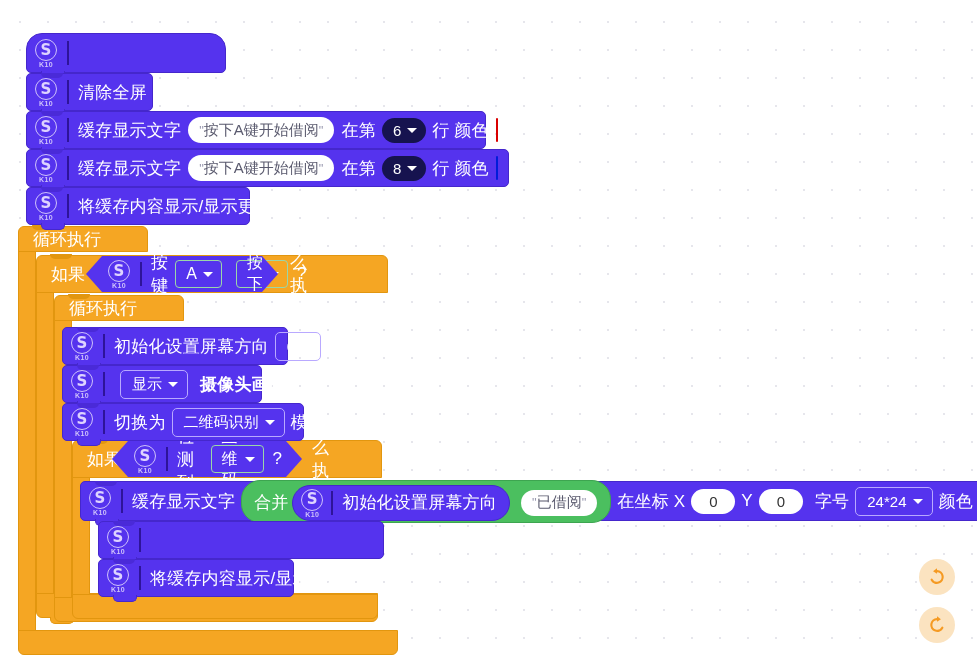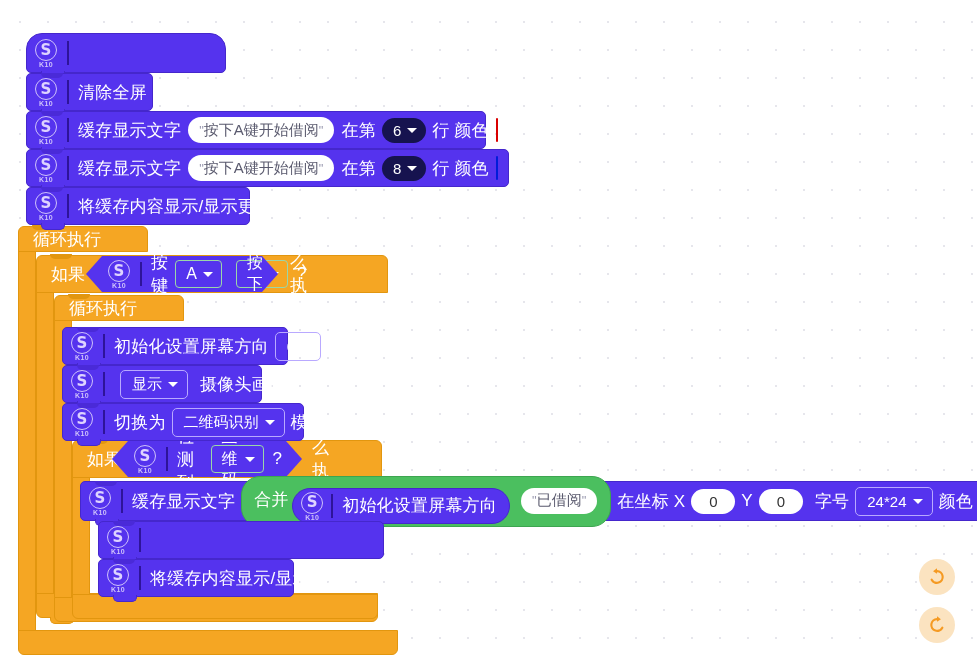--- a/index.html
+++ b/index.html
@@ -126,21 +126,21 @@
   .dd-hex{
     background:transparent;border:1px solid #9ad6a8;border-radius:4px;color:#fff;
     height:26px;display:inline-flex;align-items:center;gap:6px;padding:0 8px 0 10px;
     font-size:16px;margin:0 7px;
   }
   .qmark{font-size:17px;color:#fff;margin:0 4px 0 2px;}
 
   
   .green{
     background:#4bbf5f;border:1px solid #3da550;border-radius:19px;
-    height:38px;display:inline-flex;padding:11px 6px 0 12px;
+    height:38px;display:inline-flex;align-items:center;padding:3px 6px 0 12px;
     color:#fff;font-size:17px;margin:0 6px;white-space:nowrap;
   }
   .green .inner{
     background:#5533ee;border:1px solid #4527cc;border-radius:19px;height:34px;
     display:inline-flex;align-items:center;padding:0 12px 0 6px;margin:0 4px;
   }
   .green .inner .k10{margin-right:6px;}
 
   
   .fab{
@@ -326,21 +326,21 @@
     <span class="k10">
       <span class="ring"></span>
       <span class="ess">S</span>
       <span class="tag">K10</span>
     </span>
     <span class="vbar"></span>
     <span class="dropdown outline">
       <span>显示</span>
       <span class="caret"></span>
     </span>
-    <span class="lbl" style="margin-left:6px;">摄像头画面</span>
+    <span class="lbl" style="margin-left:6px;font-weight:bold;">摄像头画面</span>
   </div>
 
   <div class="blk cmd" style="left:62px;top:403px;width:242px;">
     <span class="k10">
       <span class="ring"></span>
       <span class="ess">S</span>
       <span class="tag">K10</span>
     </span>
     <span class="vbar"></span>
     <span class="lbl">切换为</span>

